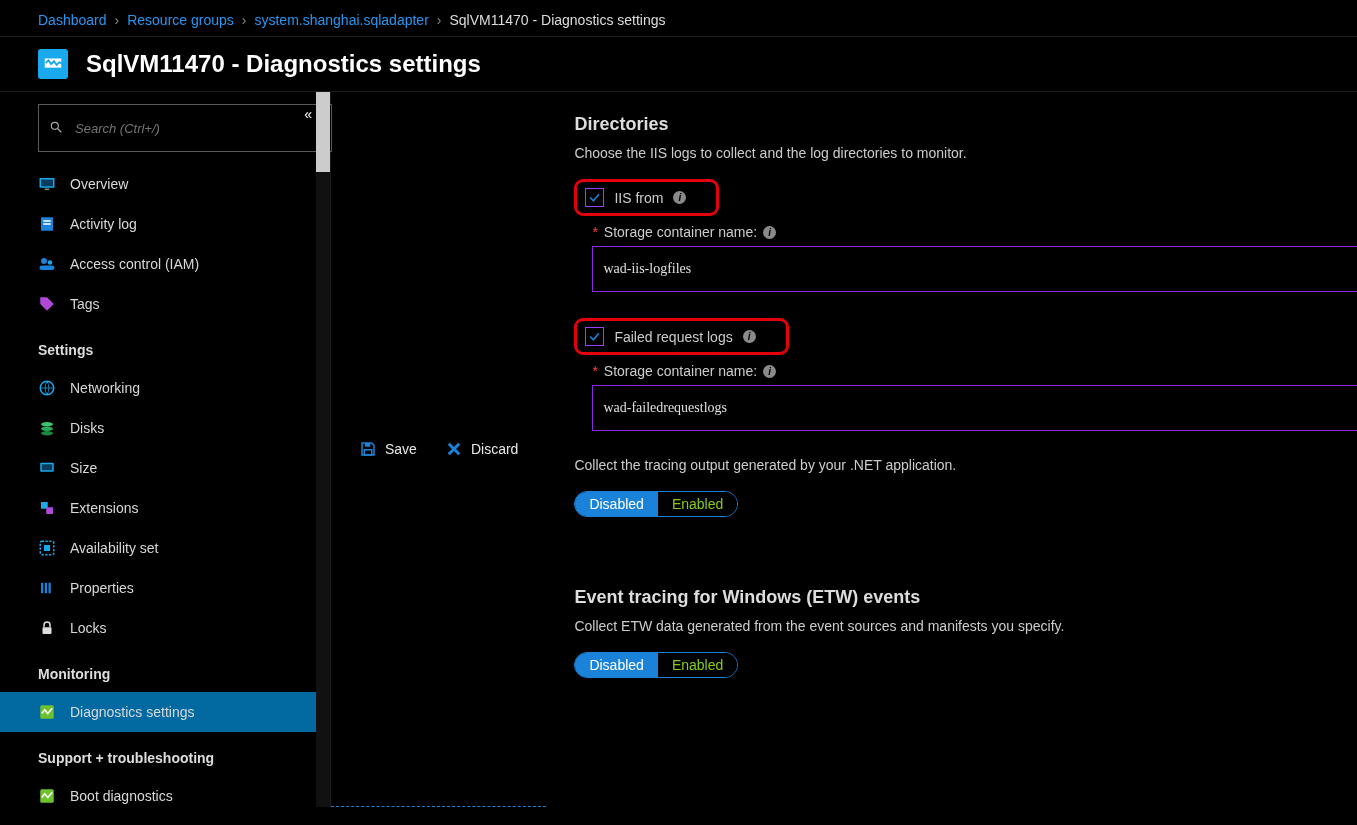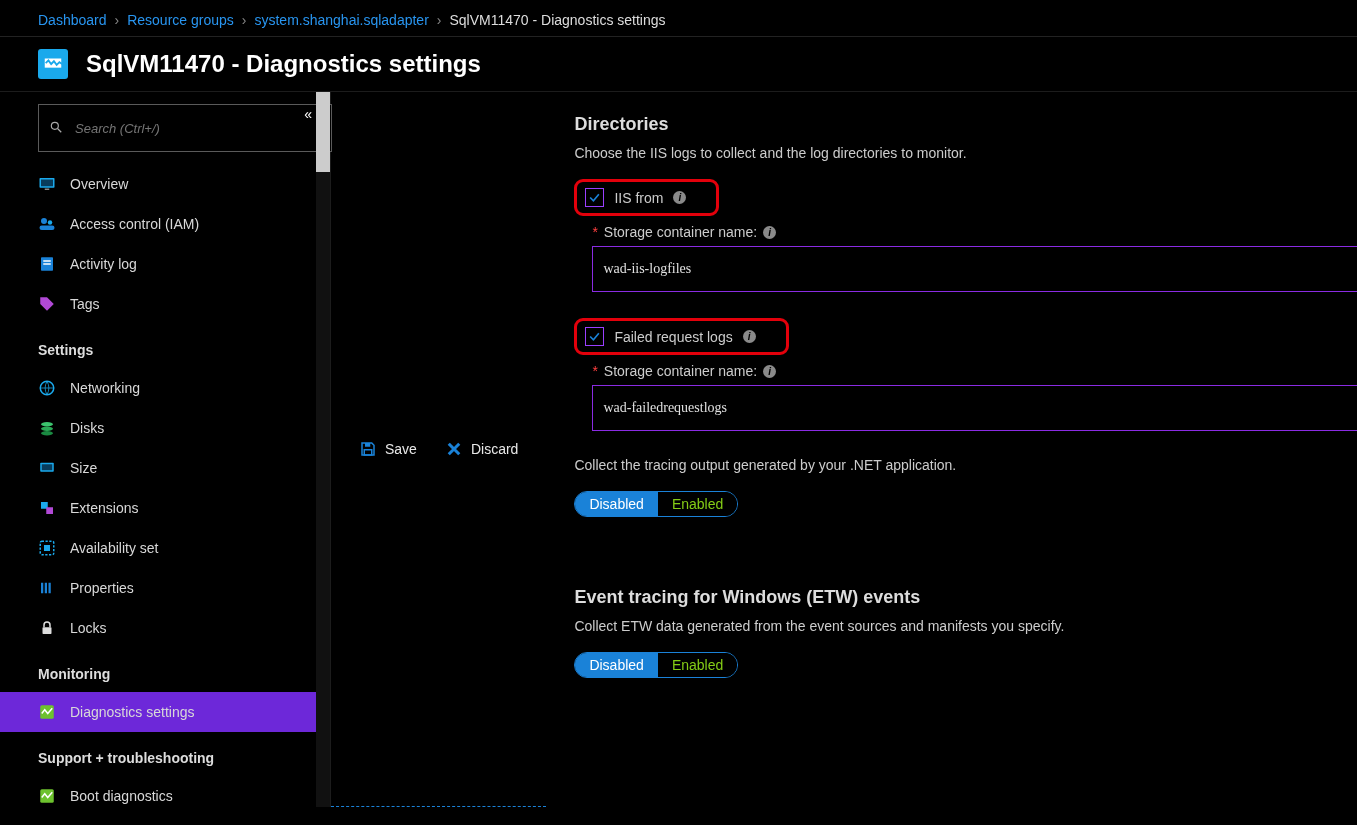--- a/index.html
+++ b/index.html
@@ -22,21 +22,21 @@
   .scrollbar { position:absolute; right:0; top:0; width:14px; bottom:0; background:#111; }
   .scrollthumb { position:absolute; right:0; top:0; width:14px; height:80px; background:#ccc; }
   .collapse { position:absolute; right:18px; top:14px; color:#fff; font-size:14px; cursor:pointer; }
 
   .search-wrap { padding:12px 18px 12px 38px; }
   .search { width:272px; height:30px; background:#000; border:1px solid #5a5a5a; display:flex; align-items:center; padding:8px 10px; gap:10px; }
   .search input { flex:1; background:transparent; border:0; outline:0; color:#ccc; font-size:13px; font-style:italic; }
 
   .menu { flex:1; overflow:hidden; padding:0 16px 0 38px; }
   .menu-item { display:flex; align-items:center; gap:14px; height:40px; color:#d8d8d8; cursor:pointer; }
-  .menu-item.active { background:#6d28d9; margin-left:-38px; margin-right:-16px; padding-left:38px; padding-right:16px; }
+  .menu-item.active { background:#0369a1; margin-left:-38px; margin-right:-16px; padding-left:38px; padding-right:16px; }
   .menu-item .mi-icon { width:18px; height:18px; display:flex; align-items:center; justify-content:center; }
   .section-title { font-size:14px; font-weight:600; color:#ddd; margin:18px 0 10px 0; }
 
   
   .main { flex:1; display:flex; }
   .toolbar { display:flex; align-items:center; gap:28px; padding:14px 28px; border-bottom:1px dashed #1a82d8; }
   .tbtn { display:flex; align-items:center; gap:8px; cursor:pointer; color:#e8e8e8; }
   .tbtn .ticon { width:18px; height:18px; }
 
   .content { padding:22px 28px; overflow:auto; }
@@ -113,36 +113,36 @@
               <rect x="2" y="4" width="20" height="13" rx="1" fill="#1aa9ec"></rect>
               <rect x="4" y="6" width="16" height="9" fill="#083c5c"></rect>
               <rect x="9" y="18" width="6" height="2" fill="#888"></rect>
             </svg>
           </span>
         <span>Overview</span>
       </div>
       <div class="menu-item">
         <span class="mi-icon">
             <svg viewBox="0 0 24 24" width="18" height="18">
+              <rect x="4" y="3" width="16" height="18" rx="1" fill="#1a82d8"></rect>
+              <rect x="7" y="7" width="10" height="2" fill="#fff"></rect>
+              <rect x="7" y="11" width="10" height="2" fill="#fff"></rect>
+            </svg>
+          </span>
+        <span>Activity log</span>
+      </div>
+      <div class="menu-item">
+        <span class="mi-icon">
+            <svg viewBox="0 0 24 24" width="18" height="18">
               <circle cx="8" cy="8" r="4" fill="#1a82d8"></circle>
               <circle cx="16" cy="10" r="3" fill="#1aa9ec"></circle>
               <rect x="2" y="14" width="20" height="6" rx="3" fill="#1a82d8"></rect>
             </svg>
           </span>
         <span>Access control (IAM)</span>
-      </div>
-      <div class="menu-item">
-        <span class="mi-icon">
-            <svg viewBox="0 0 24 24" width="18" height="18">
-              <rect x="4" y="3" width="16" height="18" rx="1" fill="#1a82d8"></rect>
-              <rect x="7" y="7" width="10" height="2" fill="#fff"></rect>
-              <rect x="7" y="11" width="10" height="2" fill="#fff"></rect>
-            </svg>
-          </span>
-        <span>Activity log</span>
       </div>
       <div class="menu-item">
         <span class="mi-icon">
             <svg viewBox="0 0 24 24" width="18" height="18">
               <path d="M3 3 L12 3 L21 12 L12 21 L3 12 Z" fill="#b149d6"></path>
             </svg>
           </span>
         <span>Tags</span>
       </div>
 

